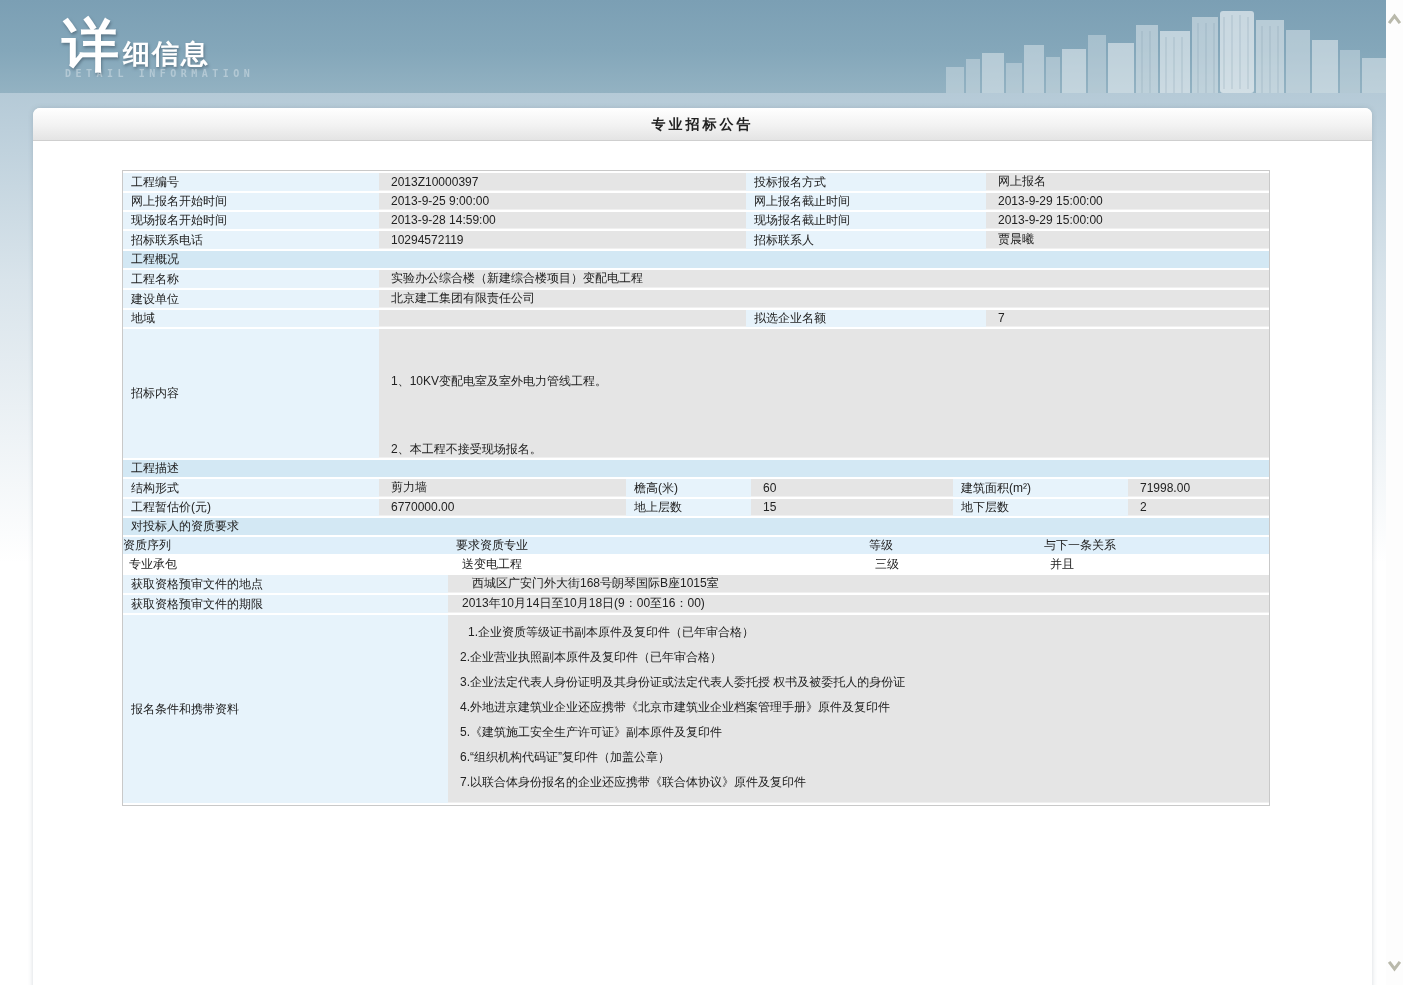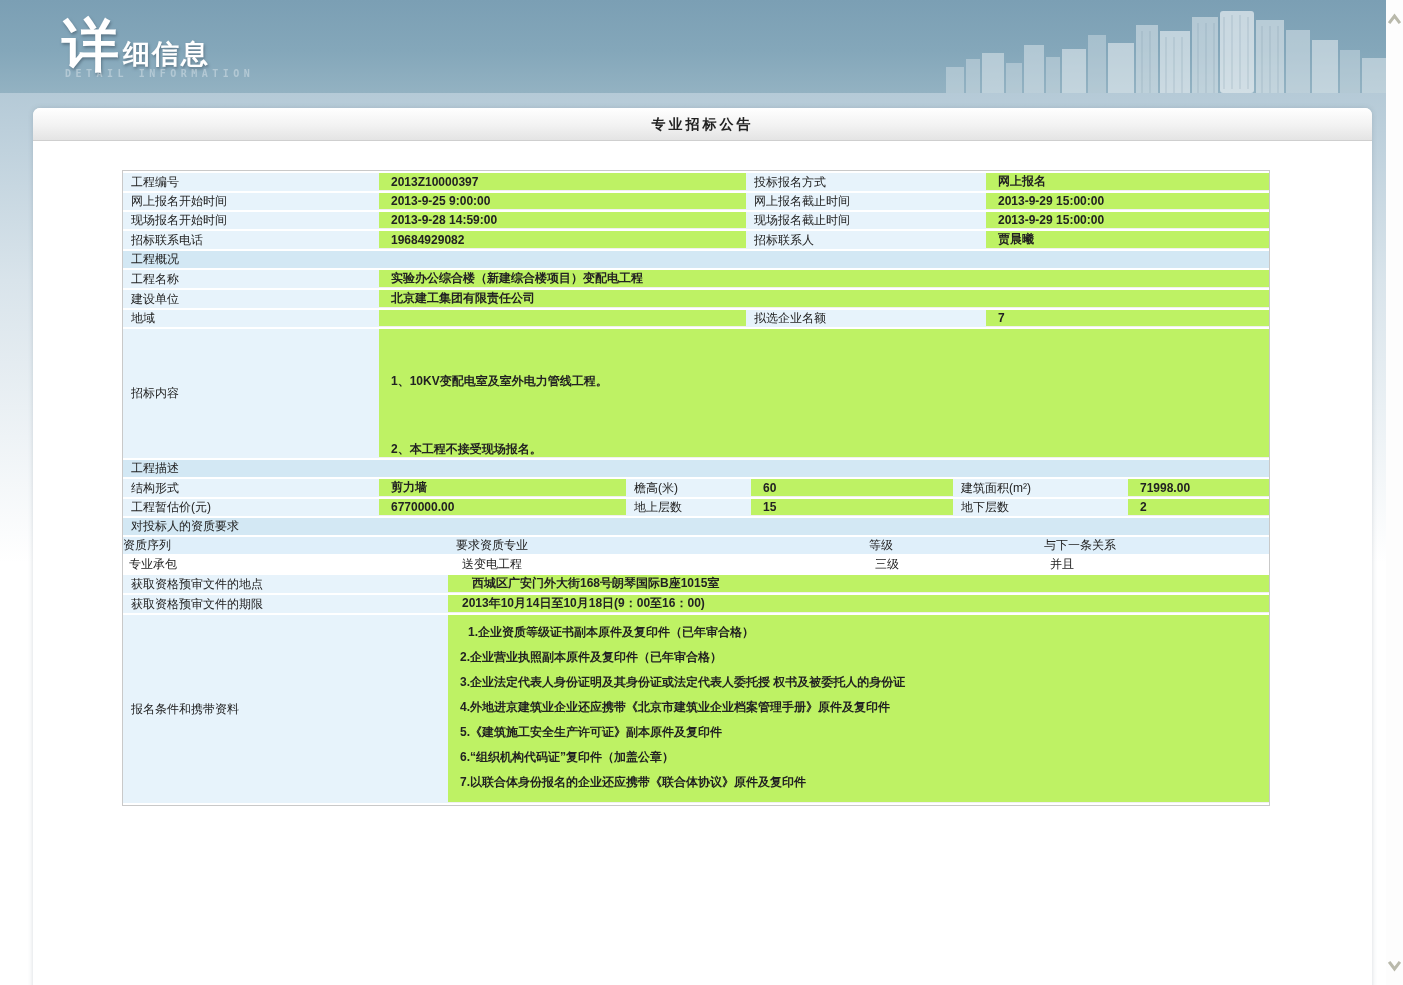--- a/index.html
+++ b/index.html
@@ -35,21 +35,21 @@
   .titlebar h1 { font-size:14px; font-weight:bold; color:#222; line-height:33px; letter-spacing:3px; }
 
   
   .tablewrap { position:absolute; left:89px; top:62px; width:1148px;
                border:1px solid #c9c9c9; background:#fff; }
   table.tbl { border-collapse:separate; border-spacing:0 2px; width:1146px; table-layout:fixed;
               font-size:12px; color:#222; }
   table.tbl + table.tbl { margin-top:-2px; }
   td { height:14px; vertical-align:middle; overflow:hidden; white-space:nowrap; }
   td.lbl { background:#e7f3fb; padding-left:8px; }
-  td.val { background:#bef264; padding-left:12px; border-bottom:1px solid #f0f0f0;font-weight:bold; }
+  td.val { background:#e5e5e5; padding-left:12px; border-bottom:1px solid #f0f0f0; }
   td.sec { background:#d3e8f4; padding-left:8px; }
   td.qh  { background:#dfeffa; }
   td.qv  { background:#fff; padding-left:6px; }
   td.empty { background:#fff; }
   td.tall { vertical-align:middle; }
   .content-cell { white-space:normal; }
   .content-cell p { margin:0; line-height:16px; }
   .content-cell p:first-child { margin-top:44px; }
   .content-cell p:last-child { margin-top:52px; }
   .materials-cell { white-space:normal; padding:5px 10px 7px 8px; }
@@ -126,21 +126,21 @@
         <td class="val">2013-9-29 15:00:00</td>
       </tr>
       <tr>
         <td class="lbl">现场报名开始时间</td>
         <td class="val">2013-9-28 14:59:00</td>
         <td class="lbl">现场报名截止时间</td>
         <td class="val">2013-9-29 15:00:00</td>
       </tr>
       <tr>
         <td class="lbl">招标联系电话</td>
-        <td class="val">19684929082</td>
+        <td class="val">10294572119</td>
         <td class="lbl">招标联系人</td>
         <td class="val">贾晨曦</td>
       </tr>
     </tbody>
       </table>
 
     <table class="tbl">
       <colgroup>
           <col style="width:256px">
           <col style="width:367px">

